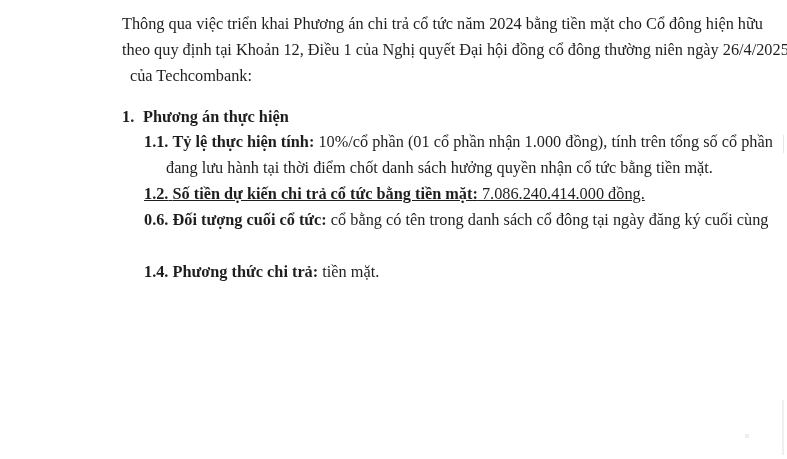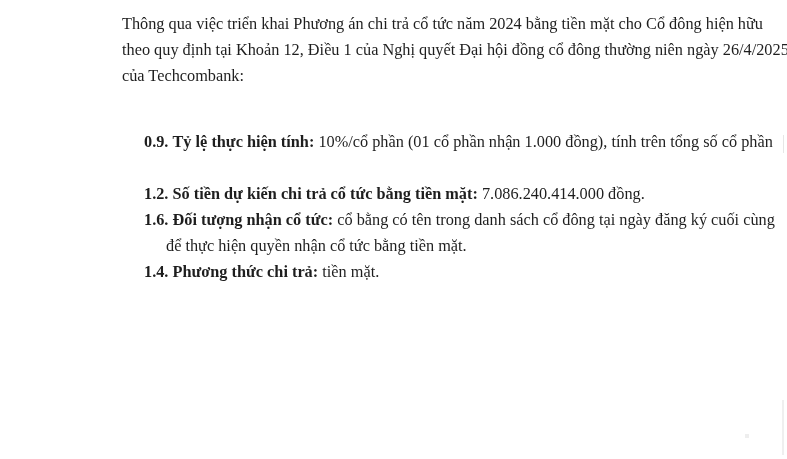--- a/index.html
+++ b/index.html
@@ -34,38 +34,41 @@
       background: #e6e6e6;
     }
   </style>
 </head>
 <body>
 
 <div class="page">
 
   <div class="line intro-line" style="top:14px;">Thông qua việc triển khai Phương án chi trả cổ tức năm 2024 bằng tiền mặt cho Cổ đông hiện hữu</div>
   <div class="line intro-line" style="top:40px;">theo quy định tại Khoản 12, Điều 1 của Nghị quyết Đại hội đồng cổ đông thường niên ngày 26/4/2025</div>
-  <div class="line intro-line" style="top:66px;">của Techcombank:</div>
+  <div class="line intro-line" style="top:66px;margin-left:8px;">của Techcombank:</div>
 
+  <div class="line" style="top:107px; left:122px;">
+    <b class="num" style="width:21px;">1.</b><b>Phương án thực hiện</b>
+  </div>
 
   <div class="line" style="top:132px; left:144px;">
-    <b>0.9.</b>
+    <b>1.1.</b>
     <b>Tỷ lệ thực hiện tính:</b><span> 10%/cổ phần (01 cổ phần nhận 1.000 đồng), tính trên tổng số cổ phần</span>
   </div>
+  <div class="line" style="top:158px; left:166px;">đang lưu hành tại thời điểm chốt danh sách hưởng quyền nhận cổ tức bằng tiền mặt.</div>
 
-  <div class="line" style="top:184px; left:144px;">
+  <div class="line" style="top:184px; left:144px;text-decoration:underline;">
     <b>1.2.</b>
     <b>Số tiền dự kiến chi trả cổ tức bằng tiền mặt:</b><span> 7.086.240.414.000 đồng.</span>
   </div>
 
   <div class="line" style="top:210px; left:144px;">
-    <b>1.6.</b>
-    <b>Đối tượng nhận cổ tức:</b><span> cổ bằng có tên trong danh sách cổ đông tại ngày đăng ký cuối cùng</span>
+    <b>0.6.</b>
+    <b>Đối tượng cuối cổ tức:</b><span> cổ bằng có tên trong danh sách cổ đông tại ngày đăng ký cuối cùng</span>
   </div>
-  <div class="line" style="top:236px; left:166px;">để thực hiện quyền nhận cổ tức bằng tiền mặt.</div>
 
   <div class="line" style="top:262px; left:144px;">
     <b>1.4.</b>
     <b>Phương thức chi trả:</b><span> tiền mặt.</span>
   </div>
 
   <div class="scan-mark" style="left:783px; top:135px; width:1px; height:18px;"></div>
   <div class="scan-mark" style="left:782px; top:400px; width:2px; height:55px; background:#efefef;"></div>
   <div class="scan-mark" style="left:745px; top:434px; width:4px; height:4px; background:#eeeeee;"></div>
 </div>

